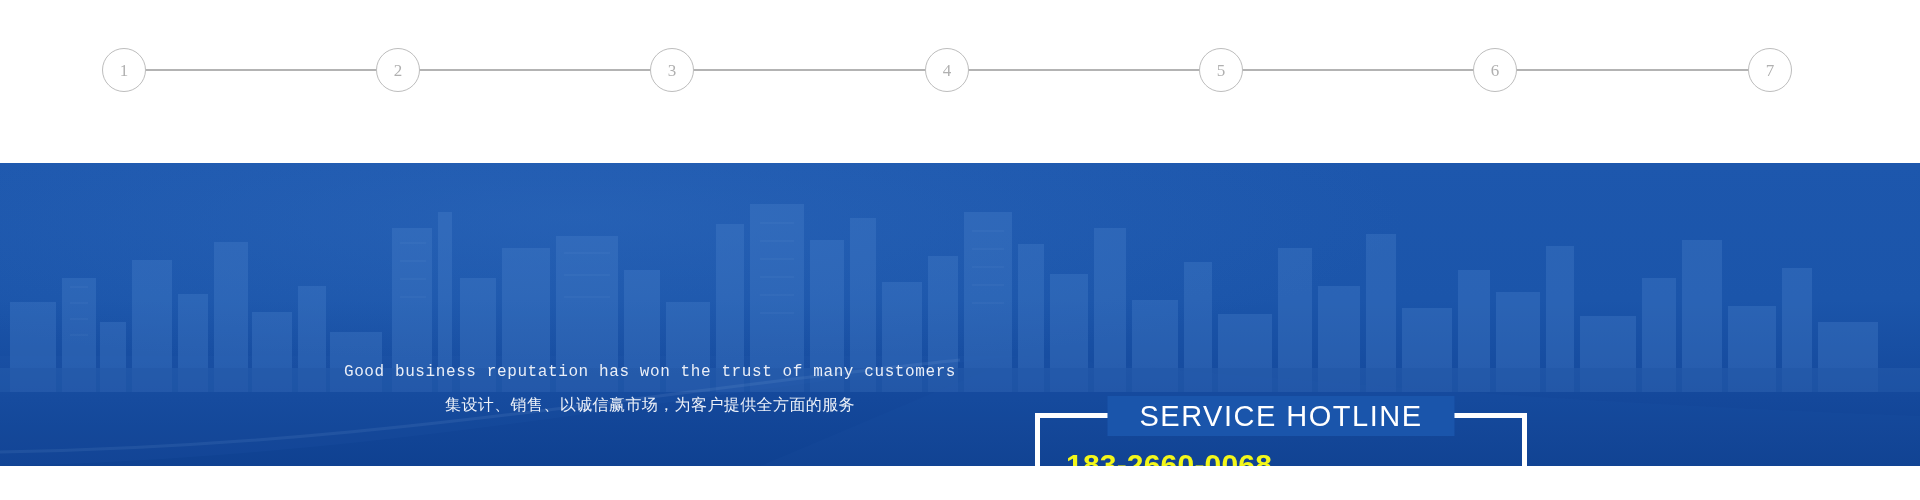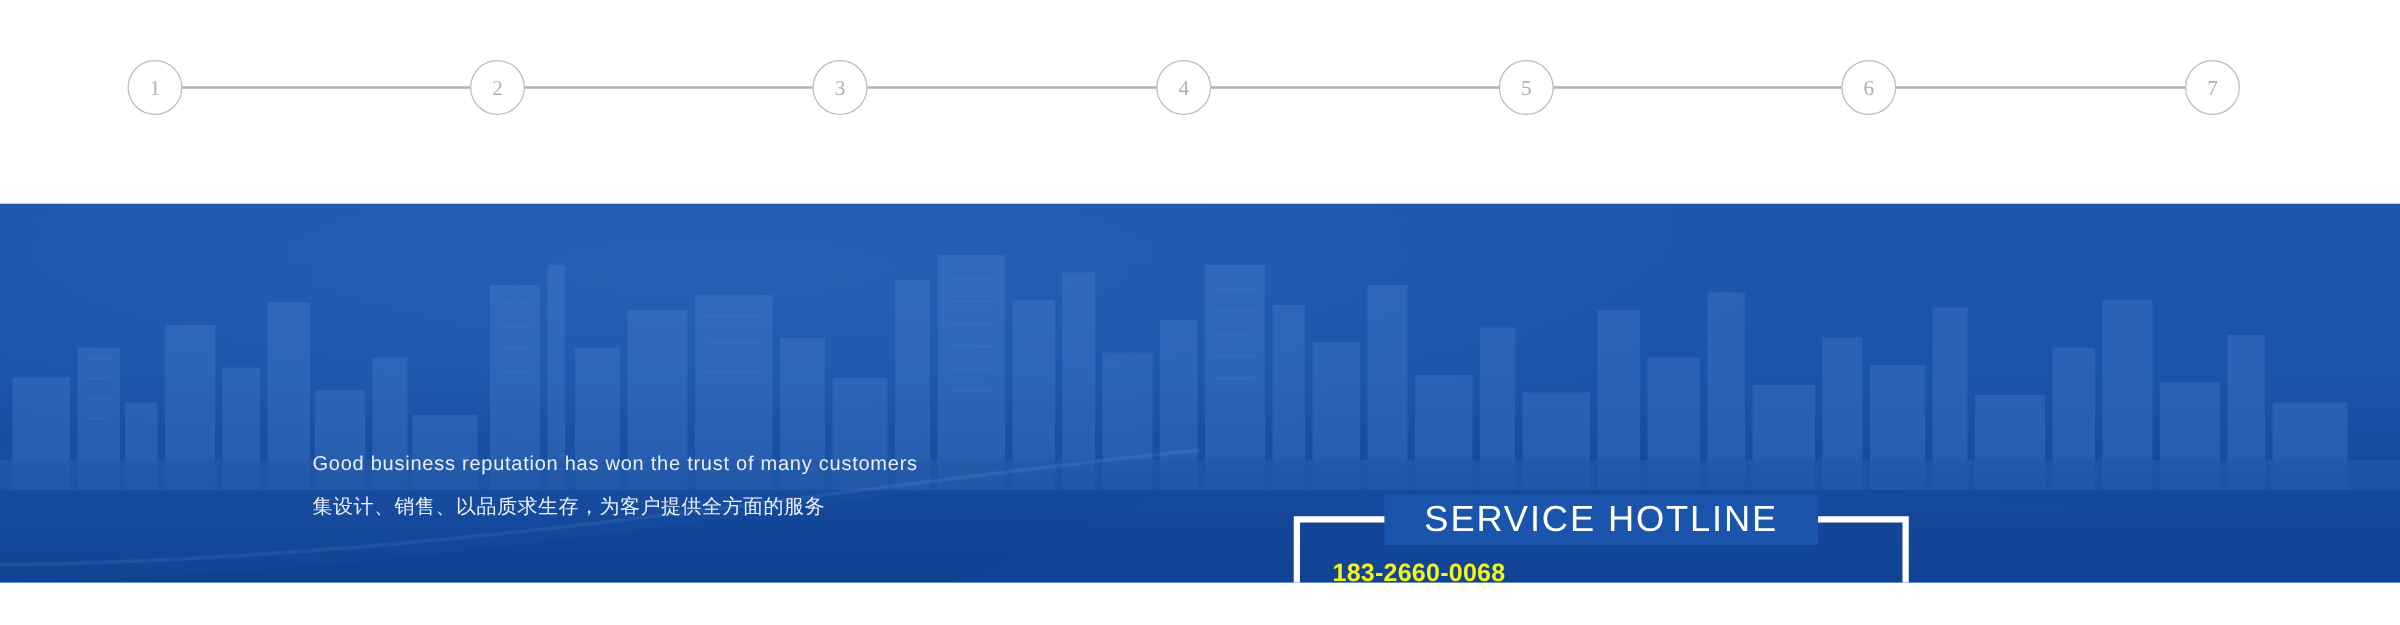--- a/index.html
+++ b/index.html
@@ -56,21 +56,21 @@
   }
   .city svg{display:block;width:100%;height:100%;}
   .road{
     position:absolute;left:0;bottom:0;width:1920px;height:110px;opacity:.22;
   }
   .road svg{display:block;width:100%;height:100%;}
 
   
   .slogan{
     position:absolute;left:250px;top:200px;width:800px;
-    text-align:left;color:#ffffff;
+    text-align:center;color:#ffffff;font-family:Liberation Mono, monospace;
   }
   .slogan-en{
     font-size:16px;letter-spacing:.6px;color:#e9eef7;
     margin:0 0 14px 0;white-space:nowrap;font-weight:400;
   }
   .slogan-cn{
     font-size:31px;font-weight:400;letter-spacing:1px;
     margin:0 0 14px 0;white-space:nowrap;color:#ffffff;
   }
   .slogan-sub{
@@ -92,21 +92,21 @@
   }
   .hotline-rows{
     position:absolute;left:0;top:30px;width:100%;
     padding:0 18px;box-sizing:border-box;
   }
   .hl-row{display:flex;align-items:baseline;justify-content:flex-start;white-space:nowrap;}
   .hl-label{
     color:#ffffff;font-size:25px;font-weight:bold;letter-spacing:.5px;
   }
   .hl-num{
-    color:#f3f71a;font-size:20px;font-weight:bold;letter-spacing:.2px;
+    color:#f3f71a;font-size:30px;font-weight:bold;letter-spacing:.2px;
     margin-left:8px;
   }
 </style>
 </head>
 <body>
 
 <div class="page">
 
   <div class="stepper">
     <div class="stepper-track"></div>
@@ -216,21 +216,21 @@
     <div class="road">
       <svg viewBox="0 0 1920 110" preserveAspectRatio="none" xmlns="http://www.w3.org/2000/svg">
         <path d="M0 110 C 260 104, 470 74, 700 42 C 820 26, 900 14, 980 4 L 1020 0 L 0 0 Z" fill="#2f66b8" opacity=".45"></path>
         <path d="M0 96 C 250 92, 460 66, 690 36 C 800 22, 880 12, 960 4" stroke="#8fb7e8" stroke-width="3" fill="none" opacity=".55"></path>
         <path d="M1020 0 C 1200 16, 1500 44, 1920 60 L 1920 110 L 760 110 Z" fill="#2a5fb0" opacity=".35"></path>
       </svg>
     </div>
 
     <div class="slogan">
       <p class="slogan-en">Good business  reputation has  won  the  trust  of  many  customers</p>
-      <p class="slogan-sub">集设计、销售、以品质求生存，为客户提供全方面的服务</p>
+      <p class="slogan-sub">集设计、销售、以诚信赢市场，为客户提供全方面的服务</p>
     </div>
 
     <div class="hotline">
       <div class="hotline-title">SERVICE  HOTLINE</div>
       <div class="hotline-rows">
         <div class="hl-row">
           <span class="hl-num">183-2660-0068</span>
         </div>
 
       </div>

